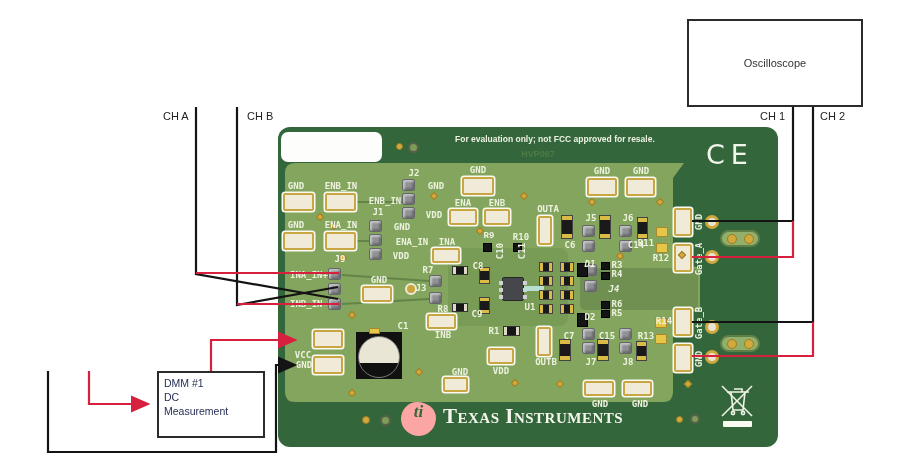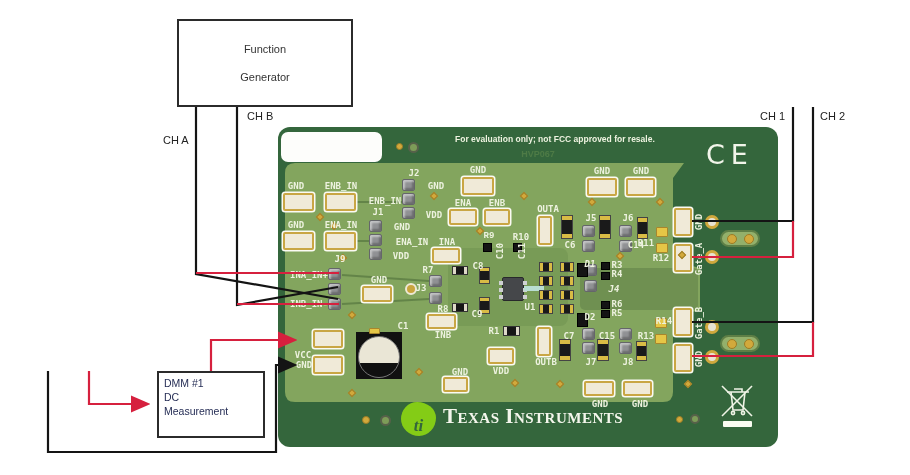--- a/index.html
+++ b/index.html
@@ -39,22 +39,22 @@
   .dot-gold{background:#d2a93c;border-radius:50%;border:1px solid #9c7c25;}
   .dot-ring{border:2px solid #57614a;border-radius:50%;background:#7d9c58;}
   .dot-ringvia{border:2px solid #eee9d6;border-radius:50%;background:#c9a53e;}
   .dot-donut{border:3px solid #cfa83d;border-radius:50%;background:#e8e3d2;}
   .dot-diamond{background:#d2a93c;transform:rotate(45deg);border:1px solid #9c7c25;}
   .board-text{position:absolute;color:#eef3e0;}
   #eval-notice{left:455px;top:134px;font-size:8.5px;font-weight:bold;}
   #board-id{left:538px;top:149px;transform:translateX(-50%);font-size:9px;color:#4e7b46;font-weight:bold;}
   #ce-mark{left:706px;top:139px;font-size:27px;letter-spacing:6px;color:#f2f5ea;font-family:"DejaVu Sans",sans-serif;}
   #label-blank{position:absolute;left:281px;top:132px;width:101px;height:30px;background:#fdfdfb;border-radius:7px;}
-  #ti-blob{position:absolute;left:401px;top:402px;width:35px;height:34px;background:#84cc16;
-           border-radius:46% 54% 48% 52%/50% 46% 54% 50%;display:flex;align-items:flex-end;justify-content:center;
+  #ti-blob{position:absolute;left:401px;top:402px;width:35px;height:34px;background:#fca5a5;
+           border-radius:46% 54% 48% 52%/50% 46% 54% 50%;display:flex;align-items:flex-start;justify-content:center;
            font:bold italic 17px "Liberation Serif",serif;color:#34663c;}
   #brand-text{position:absolute;left:443px;top:404px;font-family:"Liberation Serif",serif;font-variant:small-caps;
               font-size:21px;font-weight:600;letter-spacing:0.5px;color:#f4f6ec;}
   #weee-bar{position:absolute;left:723px;top:421px;width:29px;height:6px;background:#fafcf2;border-radius:1px;}
   svg.layer{position:absolute;left:0;top:0;}
 </style>
 </head>
 <body>
 
 <div id="canvas">
@@ -292,28 +292,27 @@
       <path d="M793,107 L793,221 L692,221" stroke="#141414"></path>
       <path d="M793,221 L793,257 L692,257" stroke="#d6203e"></path>
       <path d="M813,107 L813,322 L692,322" stroke="#141414"></path>
       <path d="M813,322 L813,356 L692,356" stroke="#d6203e"></path>
       <path d="M48,371 L48,452 L276,452 L276,365 L293,365" stroke="#141414" marker-end="url(#arrK)"></path>
       <path d="M89,371 L89,404 L146,404" stroke="#d6203e" marker-end="url(#arrR)"></path>
       <path d="M211,371 L211,340 L293,340" stroke="#d6203e" marker-end="url(#arrR)"></path>
     </g>
   </svg>
 
-  <div class="instrument" style="left:177px;top:19px;width:176px;height:88px;">
-    <div><span>Function</span><br>
-    <span>Generator</span></div>
+  <div class="instrument" style="left:687px;top:19px;width:176px;height:88px;">
+    <div>Oscilloscope</div>
   </div>
   <div class="smallbox" style="left:157px;top:371px;width:108px;height:67px;color:#262e56;">
     <div>DMM #1</div>
     <div>DC</div>
     <div>Measurement</div>
   </div>
 
-  <div class="chlabel" style="left:163px;top:110px;margin-top:24px;">CH A</div>
+  <div class="chlabel" style="left:163px;top:110px;">CH A</div>
   <div class="chlabel" style="left:247px;top:110px;">CH B</div>
   <div class="chlabel" style="left:760px;top:110px;">CH 1</div>
   <div class="chlabel" style="left:820px;top:110px;">CH 2</div>
 
 </div>
 
 </body></html>

